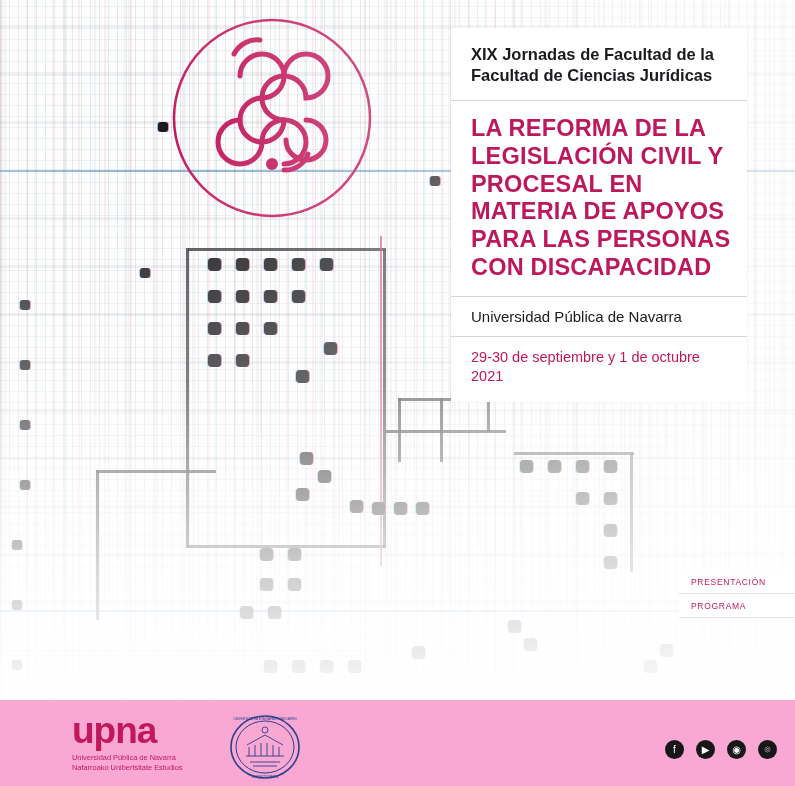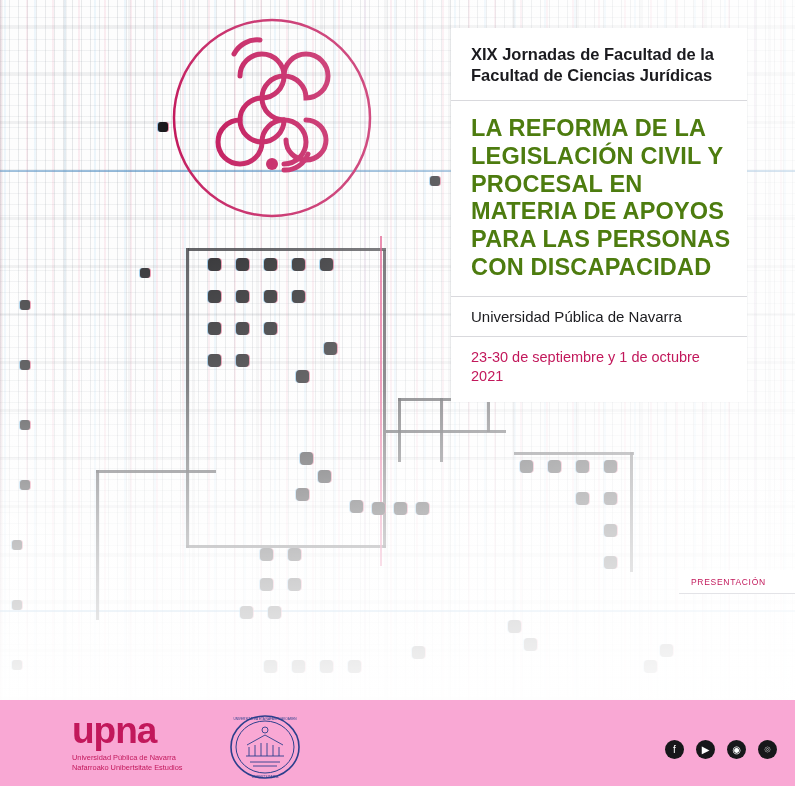--- a/index.html
+++ b/index.html
@@ -88,21 +88,21 @@
   }
   .rule{height:1px;background:#d9d9dd;margin:0;}
 
   #jornadas{
     font-size:16.5px;line-height:1.28;
     font-weight:bold;color:#1b1b1f;
     padding:16px 18px 14px 20px;
   }
   #maintitle{
     font-size:23.5px;line-height:1.18;
-    font-weight:bold;color:#4d7c0f;
+    font-weight:bold;color:#be185d;
     letter-spacing:.2px;
     padding:14px 16px 14px 20px;
     text-transform:uppercase;
   }
   #university{
     font-size:15px;color:#1b1b1f;
     padding:11px 18px 11px 20px;
   }
   #dates{
     font-size:14.5px;line-height:1.33;color:#c2185b;
@@ -254,25 +254,26 @@
     <circle cx="104" cy="150" r="6" fill="#c2185b"></circle>
   </svg>
 
   <div id="text-panel">
     <div id="jornadas">XIX Jornadas de Facultad de la Facultad de Ciencias Jurídicas</div>
     <div class="rule"></div>
     <div id="maintitle">LA REFORMA DE LA LEGISLACIÓN CIVIL Y PROCESAL EN MATERIA DE APOYOS PARA LAS PERSONAS CON DISCAPACIDAD</div>
     <div class="rule"></div>
     <div id="university">Universidad Pública de Navarra</div>
     <div class="rule"></div>
-    <div id="dates">23-30 de septiembre y 1 de octubre 2021</div>
+    <div id="dates">29-30 de septiembre y 1 de octubre 2021</div>
   </div>
 
   <div id="menu">
     <button class="menu-btn">PRESENTACIÓN</button>
+    <button class="menu-btn">PROGRAMA</button>
   </div>
 
   <div class="bg-layer bg-fade" style="pointer-events:none;z-index:2;"></div>
 </div>
 
 <div id="footer">
 
   <div id="upna-logo">
     <div id="upna-word">upna</div>
     <div id="upna-sub">

